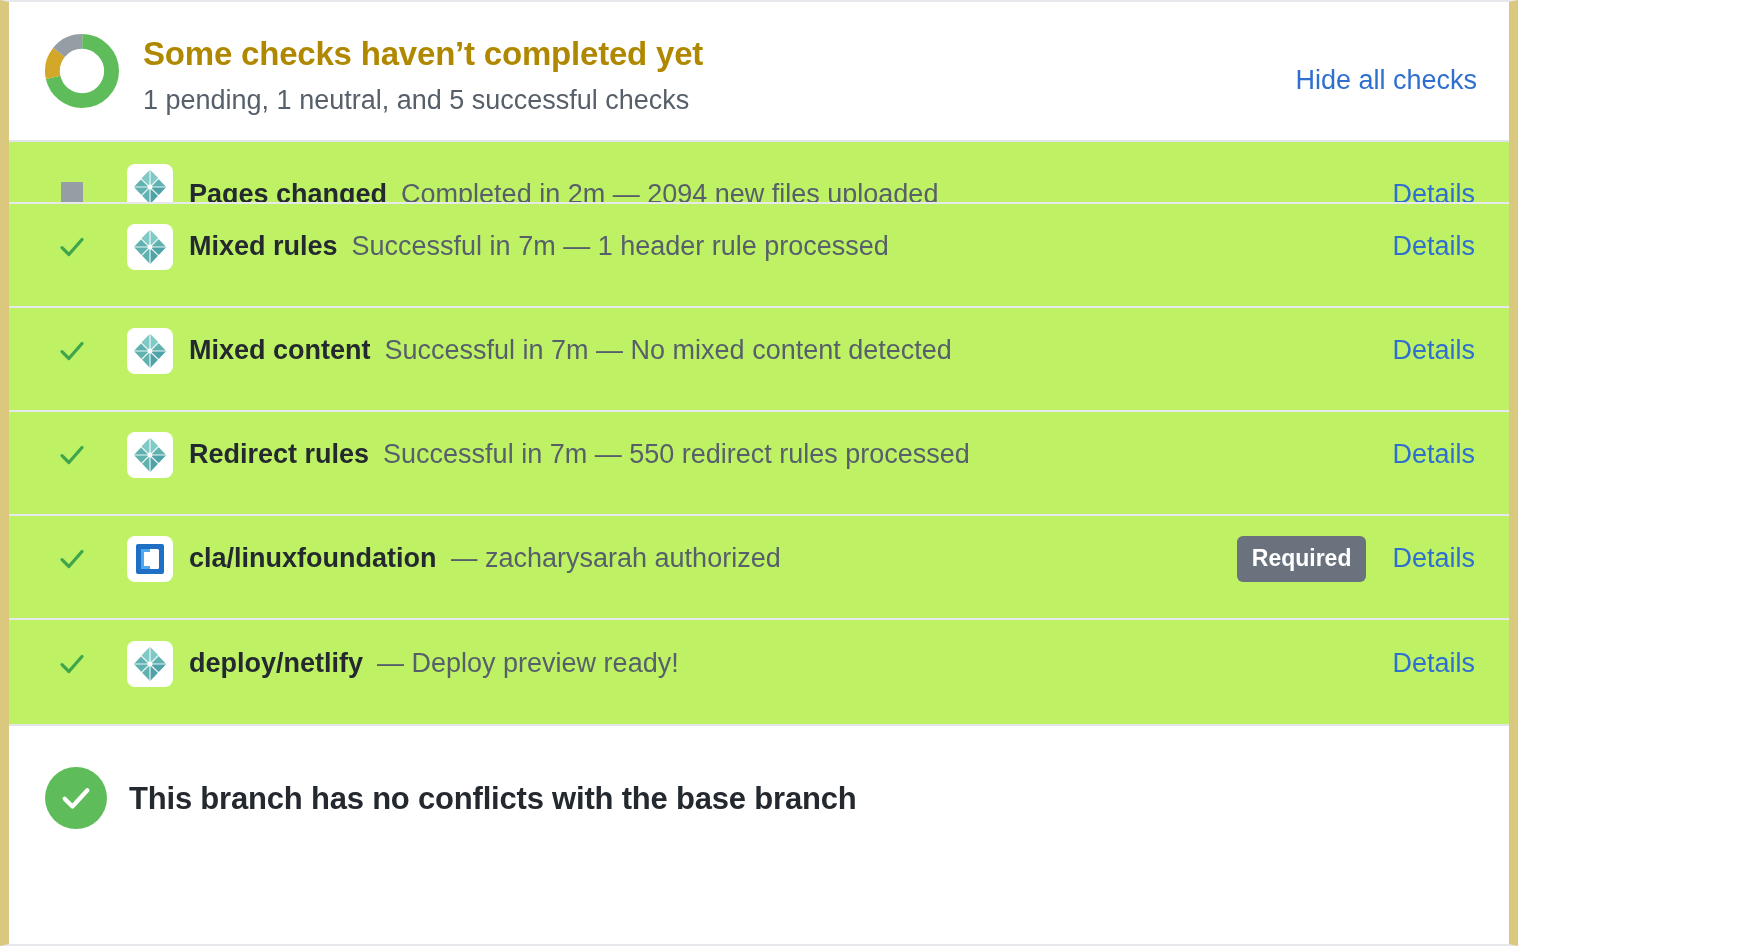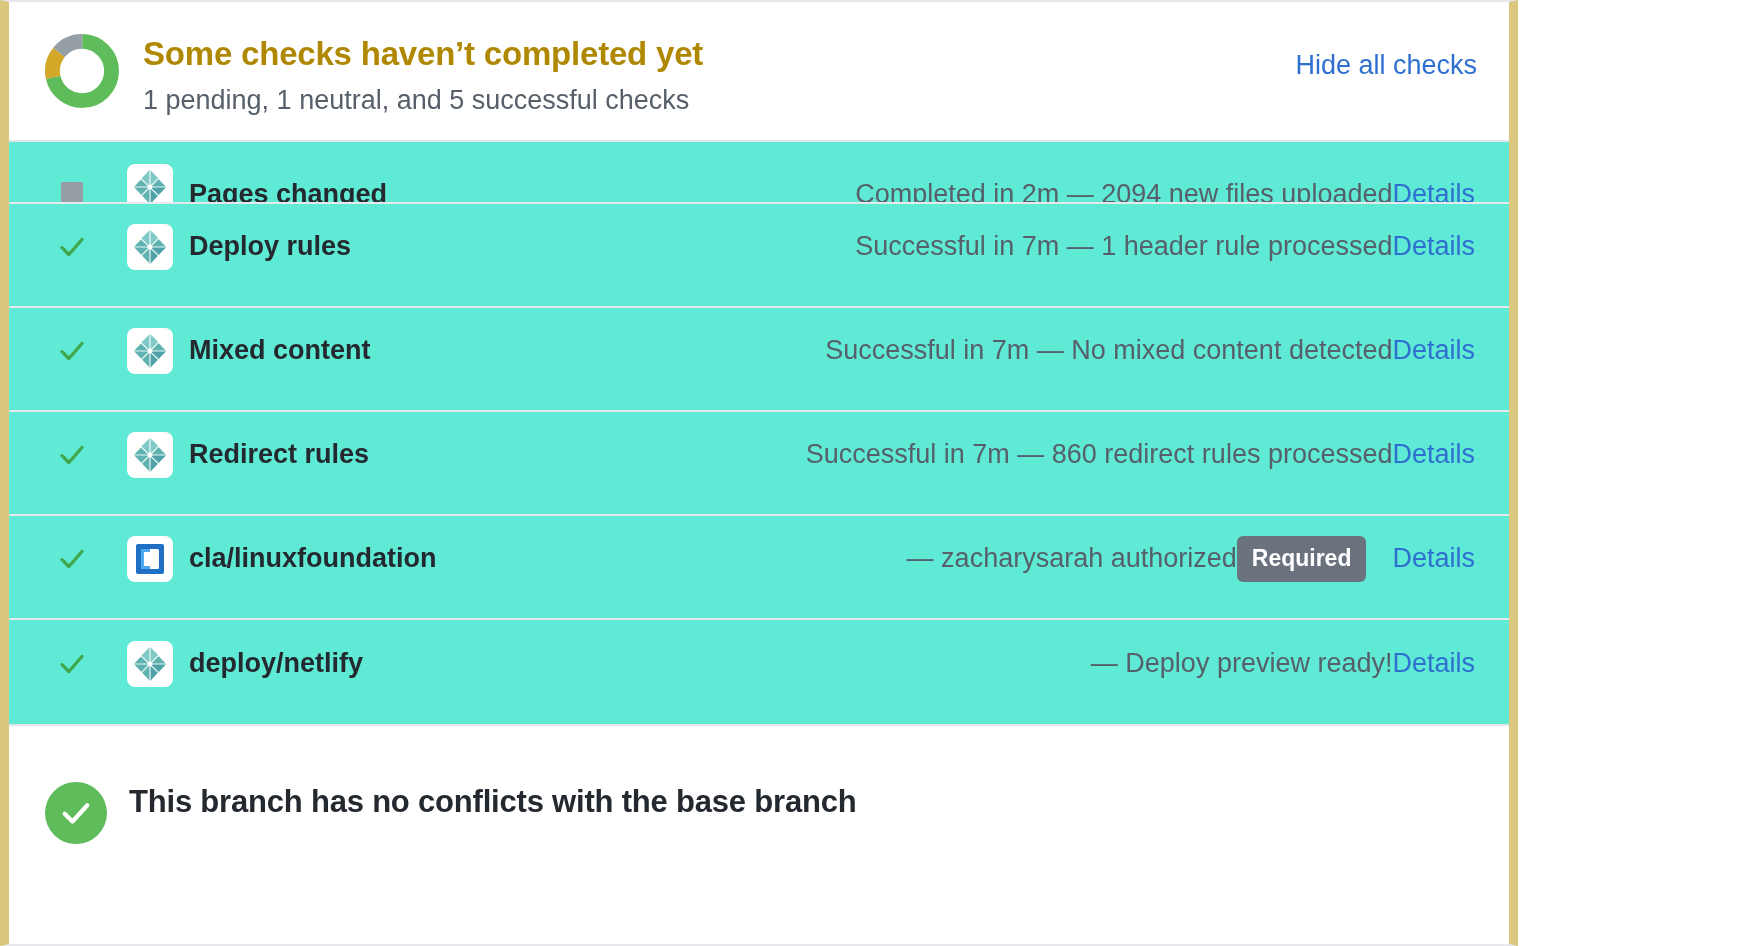--- a/index.html
+++ b/index.html
@@ -58,43 +58,42 @@
   .header-sub {
     font-size: 27px;
     color: #57606a;
     line-height: 1.3;
     margin-top: 9px;
   }
 
   .hide-all-checks {
     position: absolute;
     right: 32px;
-    top: 48px;
+    top: 63px;
     font-size: 27px;
     color: #2f6fd0;
     text-decoration: none;
     cursor: pointer;
     white-space: nowrap;
   }
 
   
   .checks-list {
     border-top: 2px solid #e1e4e8;
     background: #f8f9fb;
   }
 
   .check-row {
     position: relative;
     display: flex;
     align-items: center;
     height: 104px;
     padding: 0 34px 17px 46px;
-    background: #5eead4;
+    background: #bef264;
     border-bottom: 2px solid #e6e8ec;
-    text-align: right;
   }
   .check-row:last-child { border-bottom: none; }
 
   
   .check-row.clipped {
     height: 62px;
     align-items: flex-end;
     padding-bottom: 4px;
     overflow: hidden;
   }
@@ -173,22 +172,22 @@
     font-size: 27px;
     color: #2f6fd0;
     text-decoration: none;
     cursor: pointer;
     white-space: nowrap;
   }
 
   
   .merge-status {
     display: flex;
-    align-items: flex-start;
-    padding: 53px 34px 40px 36px;
+    align-items: center;
+    padding: 38px 34px 40px 36px;
     background: #ffffff;
     border-top: 2px solid #e1e4e8;
   }
 
   .merge-icon {
     flex: 0 0 auto;
     width: 62px;
     height: 62px;
     border-radius: 50%;
     background: #5fbc5a;
@@ -279,21 +278,21 @@
           <polygon points="20,20 37,20 20,38" fill="#4fa3a8"></polygon>
           <g stroke="#ffffff" stroke-width="1.3" opacity="0.85">
             <line x1="20" y1="2" x2="20" y2="38"></line>
             <line x1="3" y1="20" x2="37" y2="20"></line>
             <line x1="8" y1="9" x2="31" y2="31"></line>
             <line x1="31" y1="9" x2="9" y2="31"></line>
           </g>
           <circle cx="20" cy="20" r="2.6" fill="#ffffff"></circle>
         </svg>
       </div>
-      <div class="check-name">Deploy rules</div>
+      <div class="check-name">Mixed rules</div>
       <div class="check-desc">Successful in 7m — 1 header rule processed</div>
       <a class="details-link">Details</a>
     </div>
 
     <div class="check-row">
       <div class="status-mark success">
         <svg width="30" height="30" viewBox="0 0 24 24" fill="none" stroke="#3fa64b" stroke-width="2.6" stroke-linecap="round" stroke-linejoin="round">
           <polyline points="4,12.5 9.5,18 20,6"></polyline>
         </svg>
       </div>
@@ -330,21 +329,21 @@
           <g stroke="#ffffff" stroke-width="1.3" opacity="0.85">
             <line x1="20" y1="2" x2="20" y2="38"></line>
             <line x1="3" y1="20" x2="37" y2="20"></line>
             <line x1="8" y1="9" x2="31" y2="31"></line>
             <line x1="31" y1="9" x2="9" y2="31"></line>
           </g>
           <circle cx="20" cy="20" r="2.6" fill="#ffffff"></circle>
         </svg>
       </div>
       <div class="check-name">Redirect rules</div>
-      <div class="check-desc">Successful in 7m — 860 redirect rules processed</div>
+      <div class="check-desc">Successful in 7m — 550 redirect rules processed</div>
       <a class="details-link">Details</a>
     </div>
 
     <div class="check-row">
       <div class="status-mark success">
         <svg width="30" height="30" viewBox="0 0 24 24" fill="none" stroke="#3fa64b" stroke-width="2.6" stroke-linecap="round" stroke-linejoin="round">
           <polyline points="4,12.5 9.5,18 20,6"></polyline>
         </svg>
       </div>
       <div class="vendor-icon">

